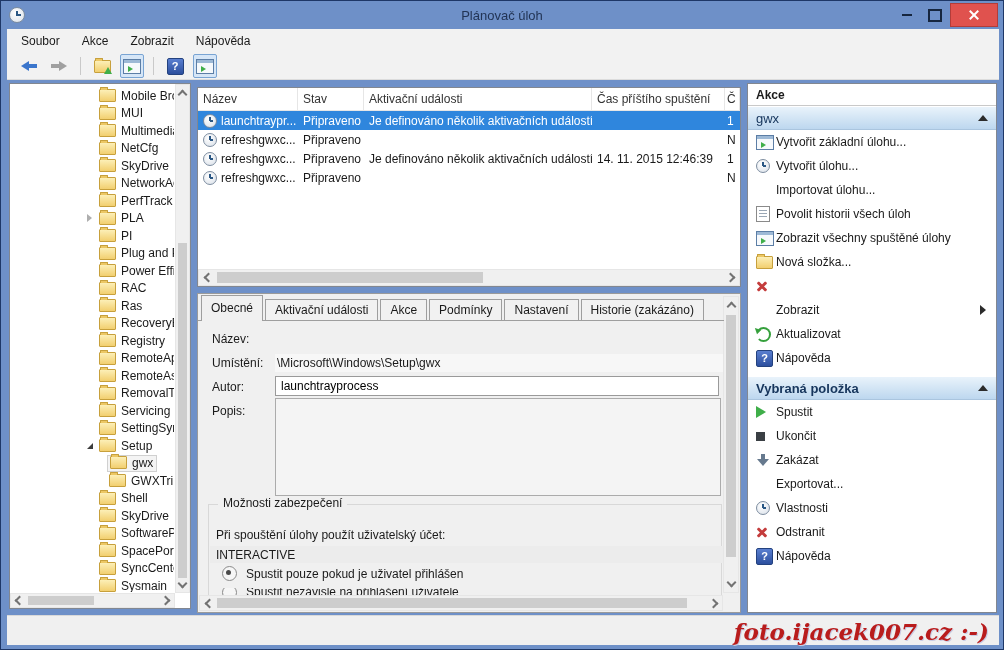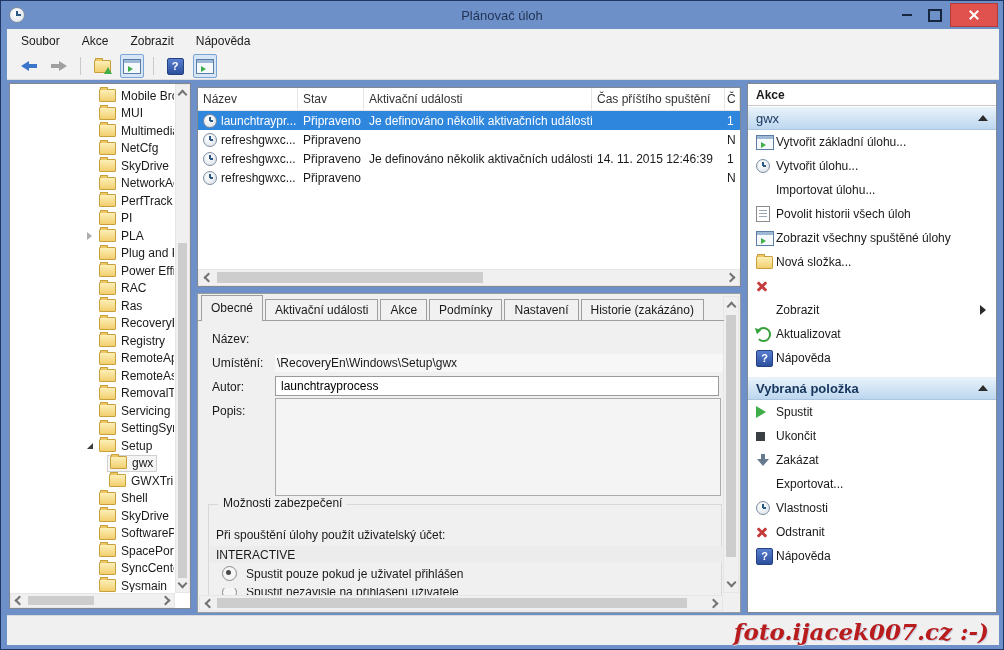--- a/index.html
+++ b/index.html
@@ -210,30 +210,30 @@
           <span class="slot"></span>
           <span class="folder-ico"></span>
           <span class="tlabel">NetworkAc</span>
         </div>
       <div class="trow">
           <span class="slot"></span>
           <span class="folder-ico"></span>
           <span class="tlabel">PerfTrack</span>
         </div>
       <div class="trow">
-          <span class="slot"></span>
-          <span class="folder-ico"></span>
-          <span class="tlabel">PI</span>
-        </div>
-      <div class="trow">
           <span class="slot">
             <span class="exp-closed"></span>
           </span>
           <span class="folder-ico"></span>
           <span class="tlabel">PLA</span>
+        </div>
+      <div class="trow">
+          <span class="slot"></span>
+          <span class="folder-ico"></span>
+          <span class="tlabel">PI</span>
         </div>
       <div class="trow">
           <span class="slot"></span>
           <span class="folder-ico"></span>
           <span class="tlabel">Plug and Pl</span>
         </div>
       <div class="trow">
           <span class="slot"></span>
           <span class="folder-ico"></span>
           <span class="tlabel">Power Effic</span>
@@ -420,21 +420,21 @@
       <span class="tab">Aktivační události</span>
       <span class="tab">Akce</span>
       <span class="tab">Podmínky</span>
       <span class="tab">Nastavení</span>
       <span class="tab">Historie (zakázáno)</span>
     </div>
 
     <span class="fld-label" style="top:38px;">Název:</span>
     <input class="name-input" value="launchtrayprocess" style="">
     <span class="fld-label" style="top:62px;">Umístění:</span>
-    <span class="loc-strip">\RecoveryEn\Windows\Setup\gwx</span>
+    <span class="loc-strip">\Microsoft\Windows\Setup\gwx</span>
     <span class="fld-label" style="top:86px;">Autor:</span>
     <span class="fld-label" style="top:110px;">Popis:</span>
     <div class="desc-box"></div>
 
     <div class="grpbox"></div>
     <span class="grp-legend">Možnosti zabezpečení</span>
     <span class="acct-label">Při spouštění úlohy použít uživatelský účet:</span>
     <div class="acct-strip">INTERACTIVE</div>
     <div class="radio-row" style="top:272px;">
       <span class="radio on"></span>

